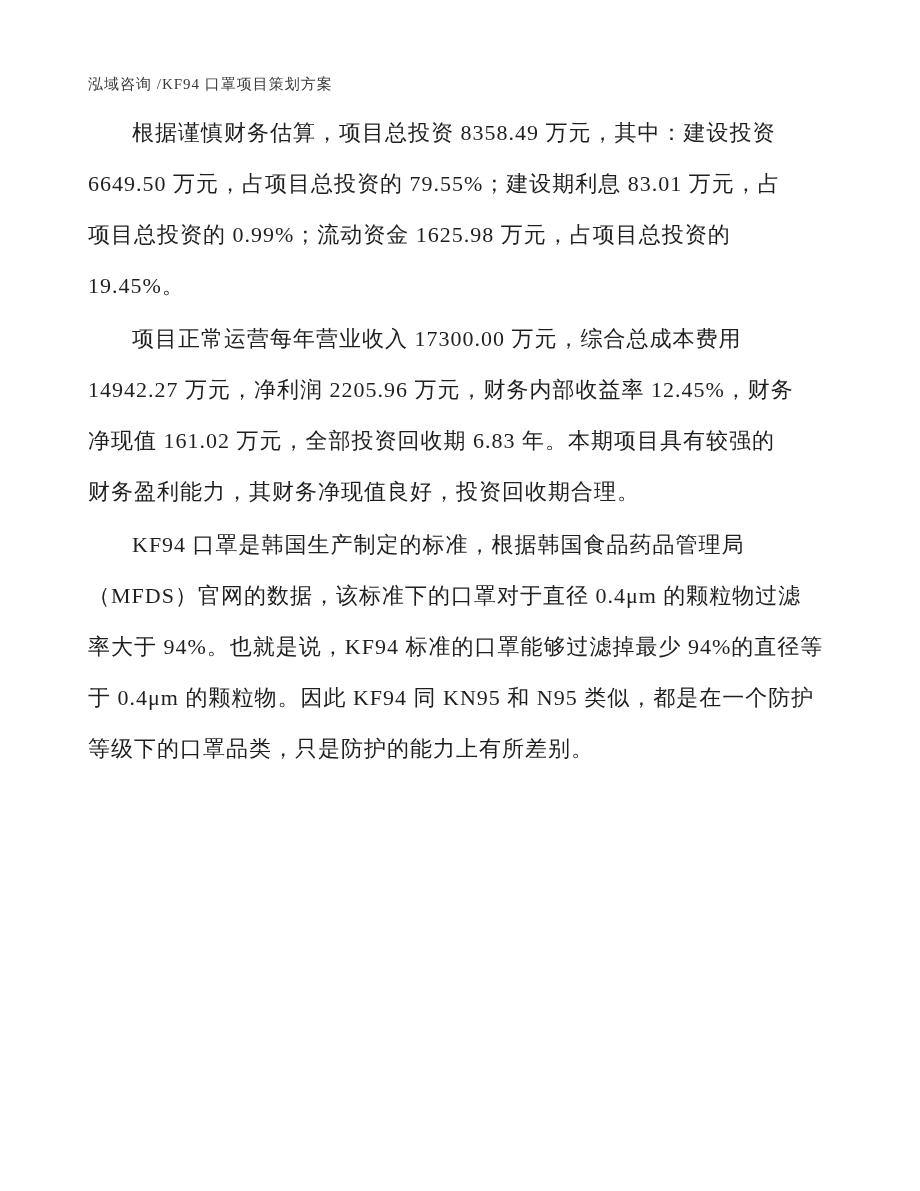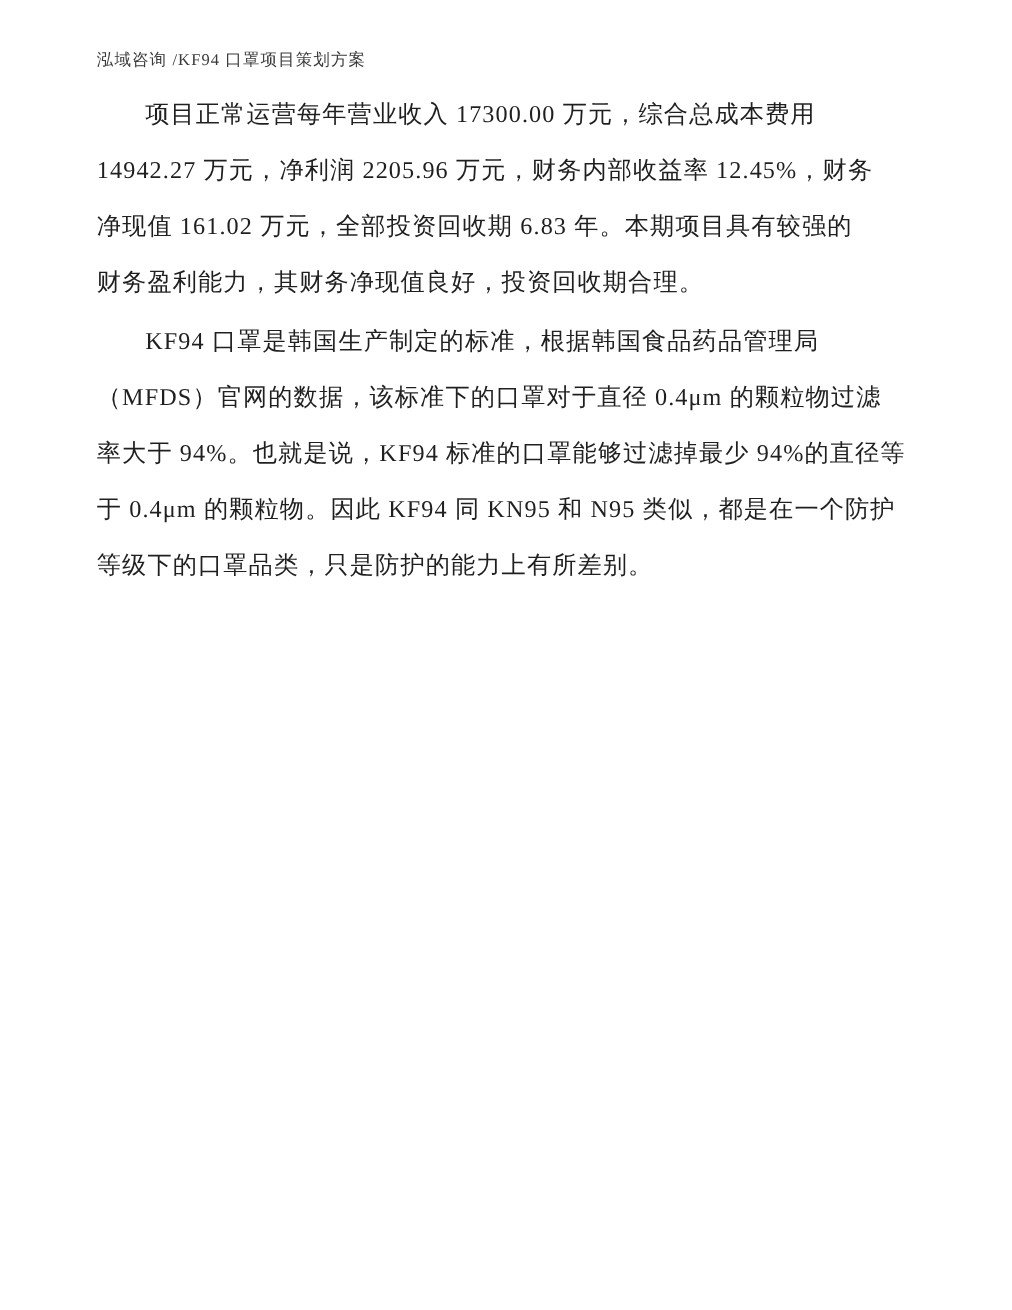--- a/index.html
+++ b/index.html
@@ -9,21 +9,21 @@
   }
   .page {
     position: relative;
     width: 920px;
     height: 1191px;
     background: #ffffff;
     overflow: hidden;
     font-family: "Liberation Serif", "DejaVu Serif", serif;
     color: #1f1f1f;
     box-sizing: border-box;
-    padding-top: 44px;
+    padding-top: 73px;
   }
   .doc-header {
     margin: 0 88px;
     font-size: 15px;
     line-height: 22px;
     color: #3a3a3a;
     letter-spacing: 1px;
     white-space: pre;
   }
   .doc-title {
@@ -51,20 +51,24 @@
 </style>
 </head>
 <body>
 
 <div class="page">
 
   <div class="doc-header">泓域咨询 /KF94 口罩项目策划方案</div>
 
 
   <div class="doc-body">
+    <p>根据谨慎财务估算，项目总投资 8358.49 万元，其中：建设投资
+6649.50 万元，占项目总投资的 79.55%；建设期利息 83.01 万元，占
+项目总投资的 0.99%；流动资金 1625.98 万元，占项目总投资的
+19.45%。</p>
     <p>项目正常运营每年营业收入 17300.00 万元，综合总成本费用
 14942.27 万元，净利润 2205.96 万元，财务内部收益率 12.45%，财务
 净现值 161.02 万元，全部投资回收期 6.83 年。本期项目具有较强的
 财务盈利能力，其财务净现值良好，投资回收期合理。</p>
     <p>KF94 口罩是韩国生产制定的标准，根据韩国食品药品管理局
 （MFDS）官网的数据，该标准下的口罩对于直径 0.4μm 的颗粒物过滤
 率大于 94%。也就是说，KF94 标准的口罩能够过滤掉最少 94%的直径等
 于 0.4μm 的颗粒物。因此 KF94 同 KN95 和 N95 类似，都是在一个防护
 等级下的口罩品类，只是防护的能力上有所差别。</p>
   </div>

